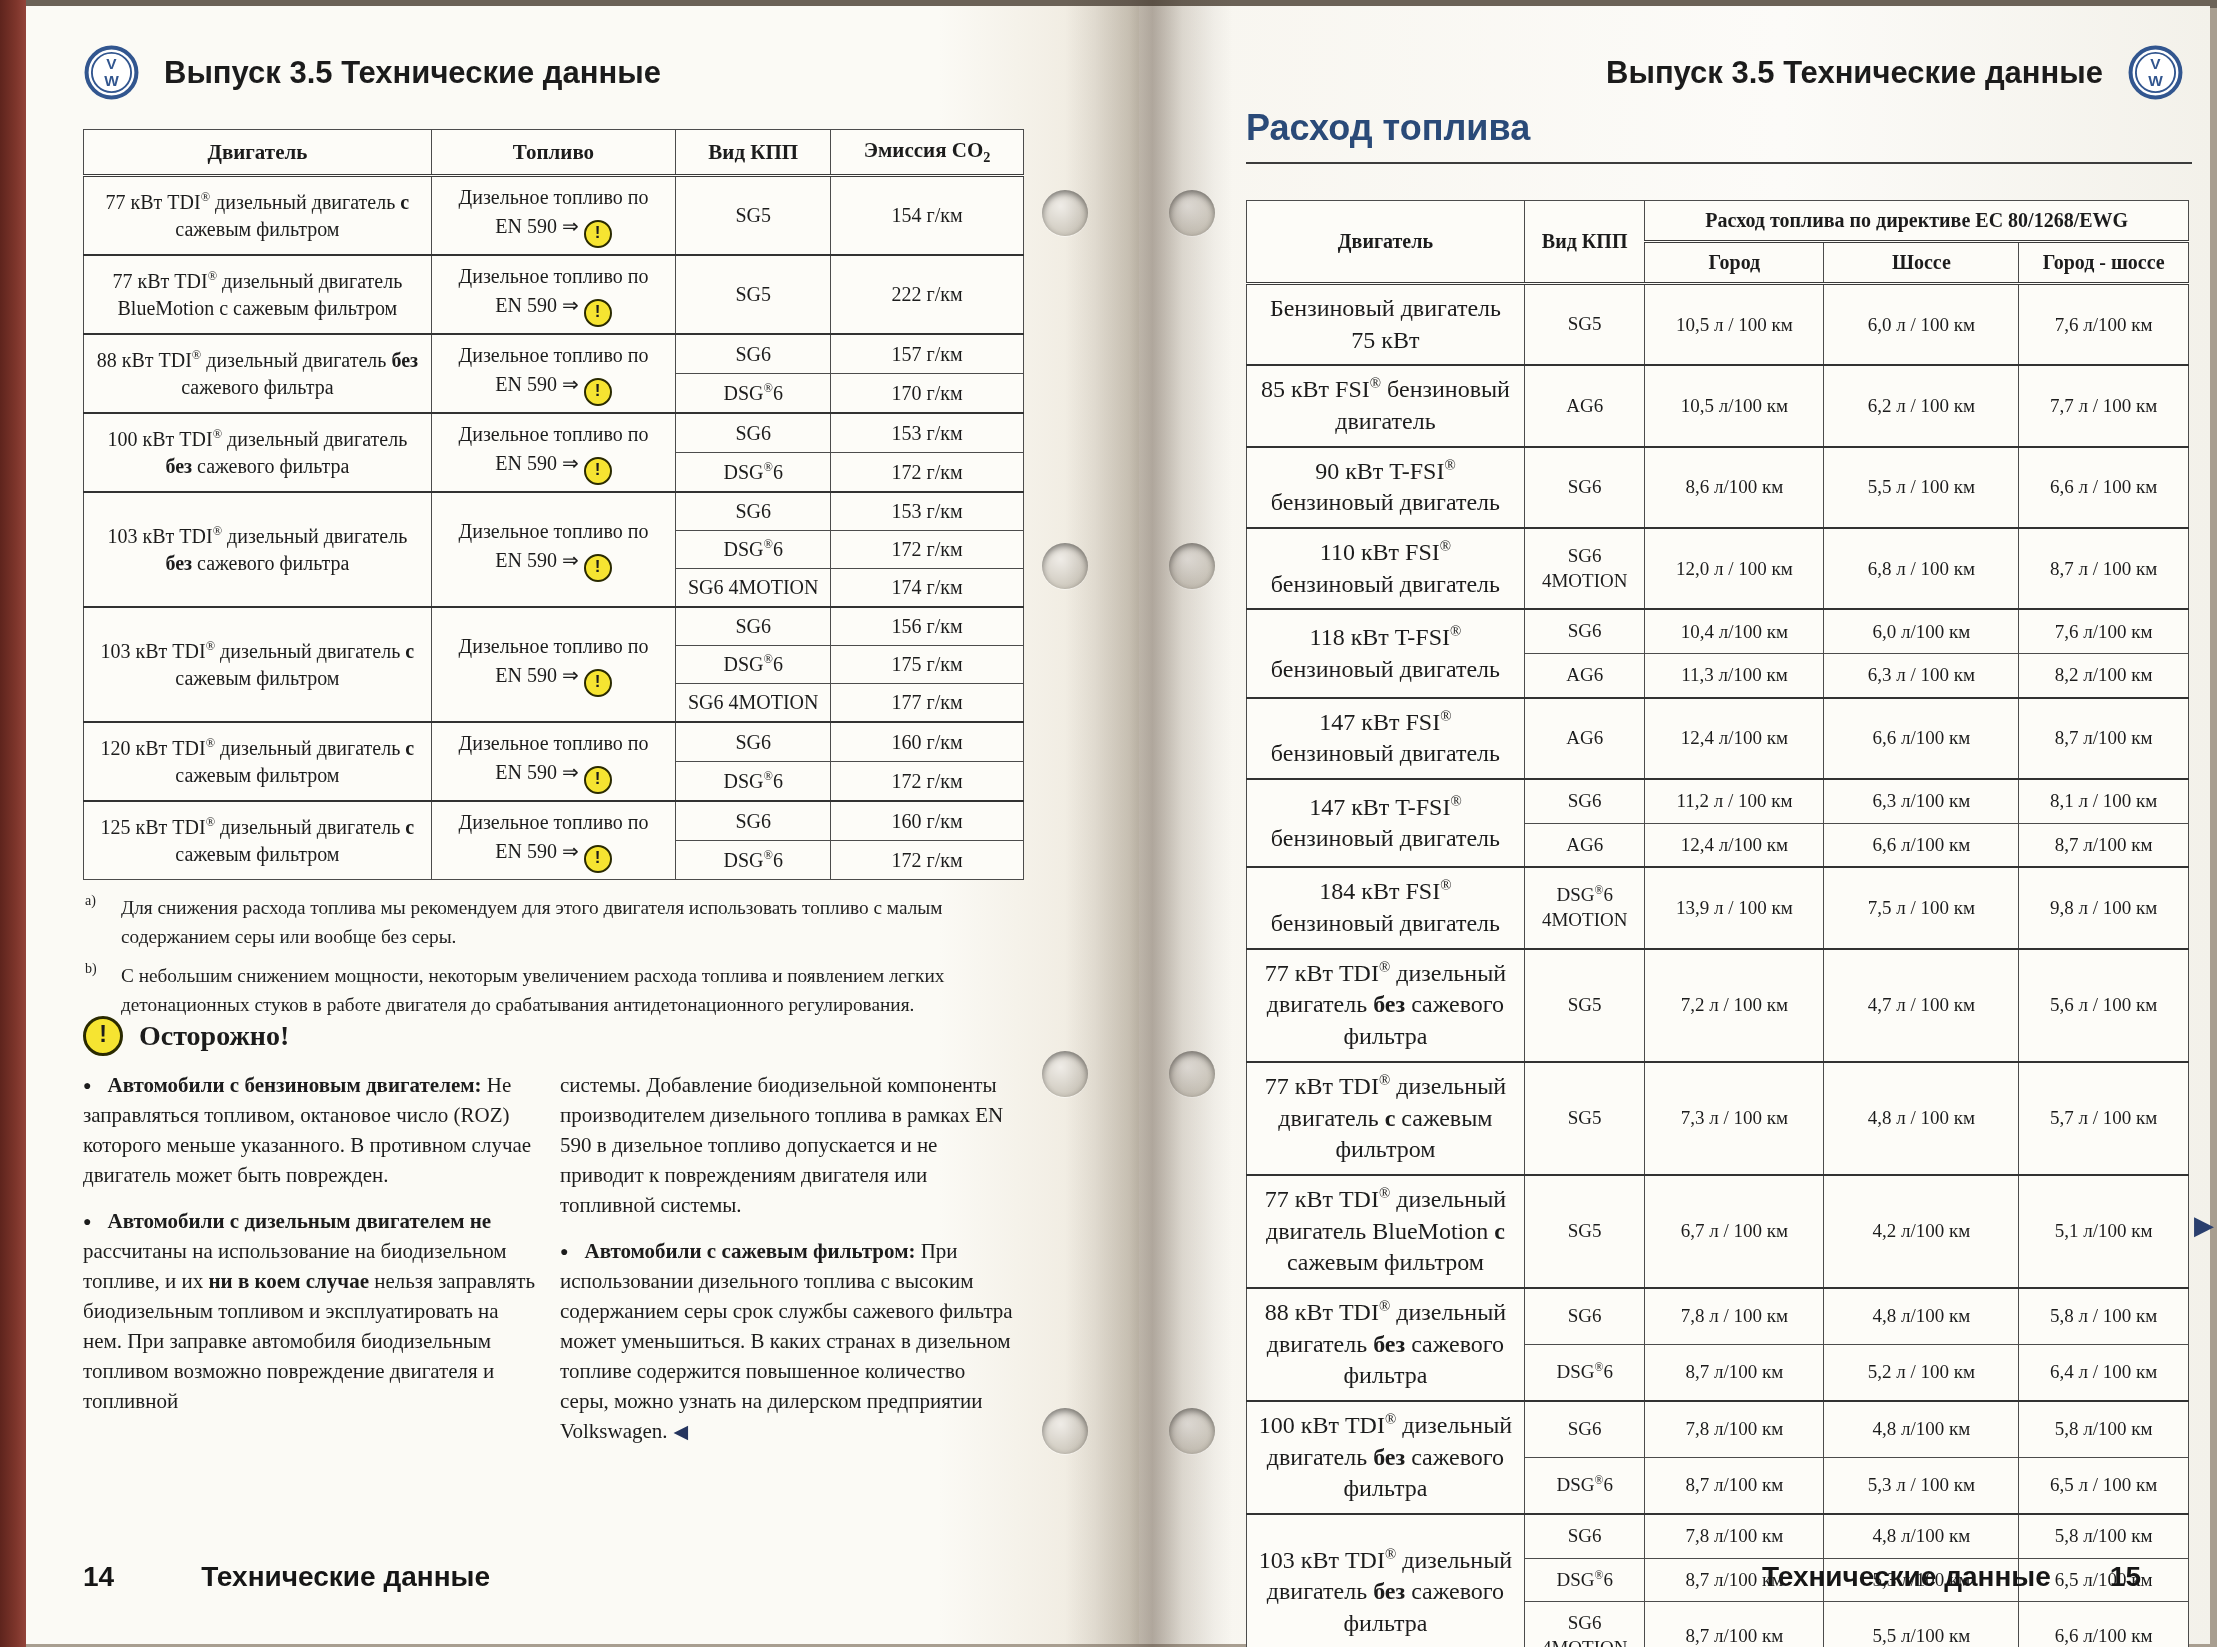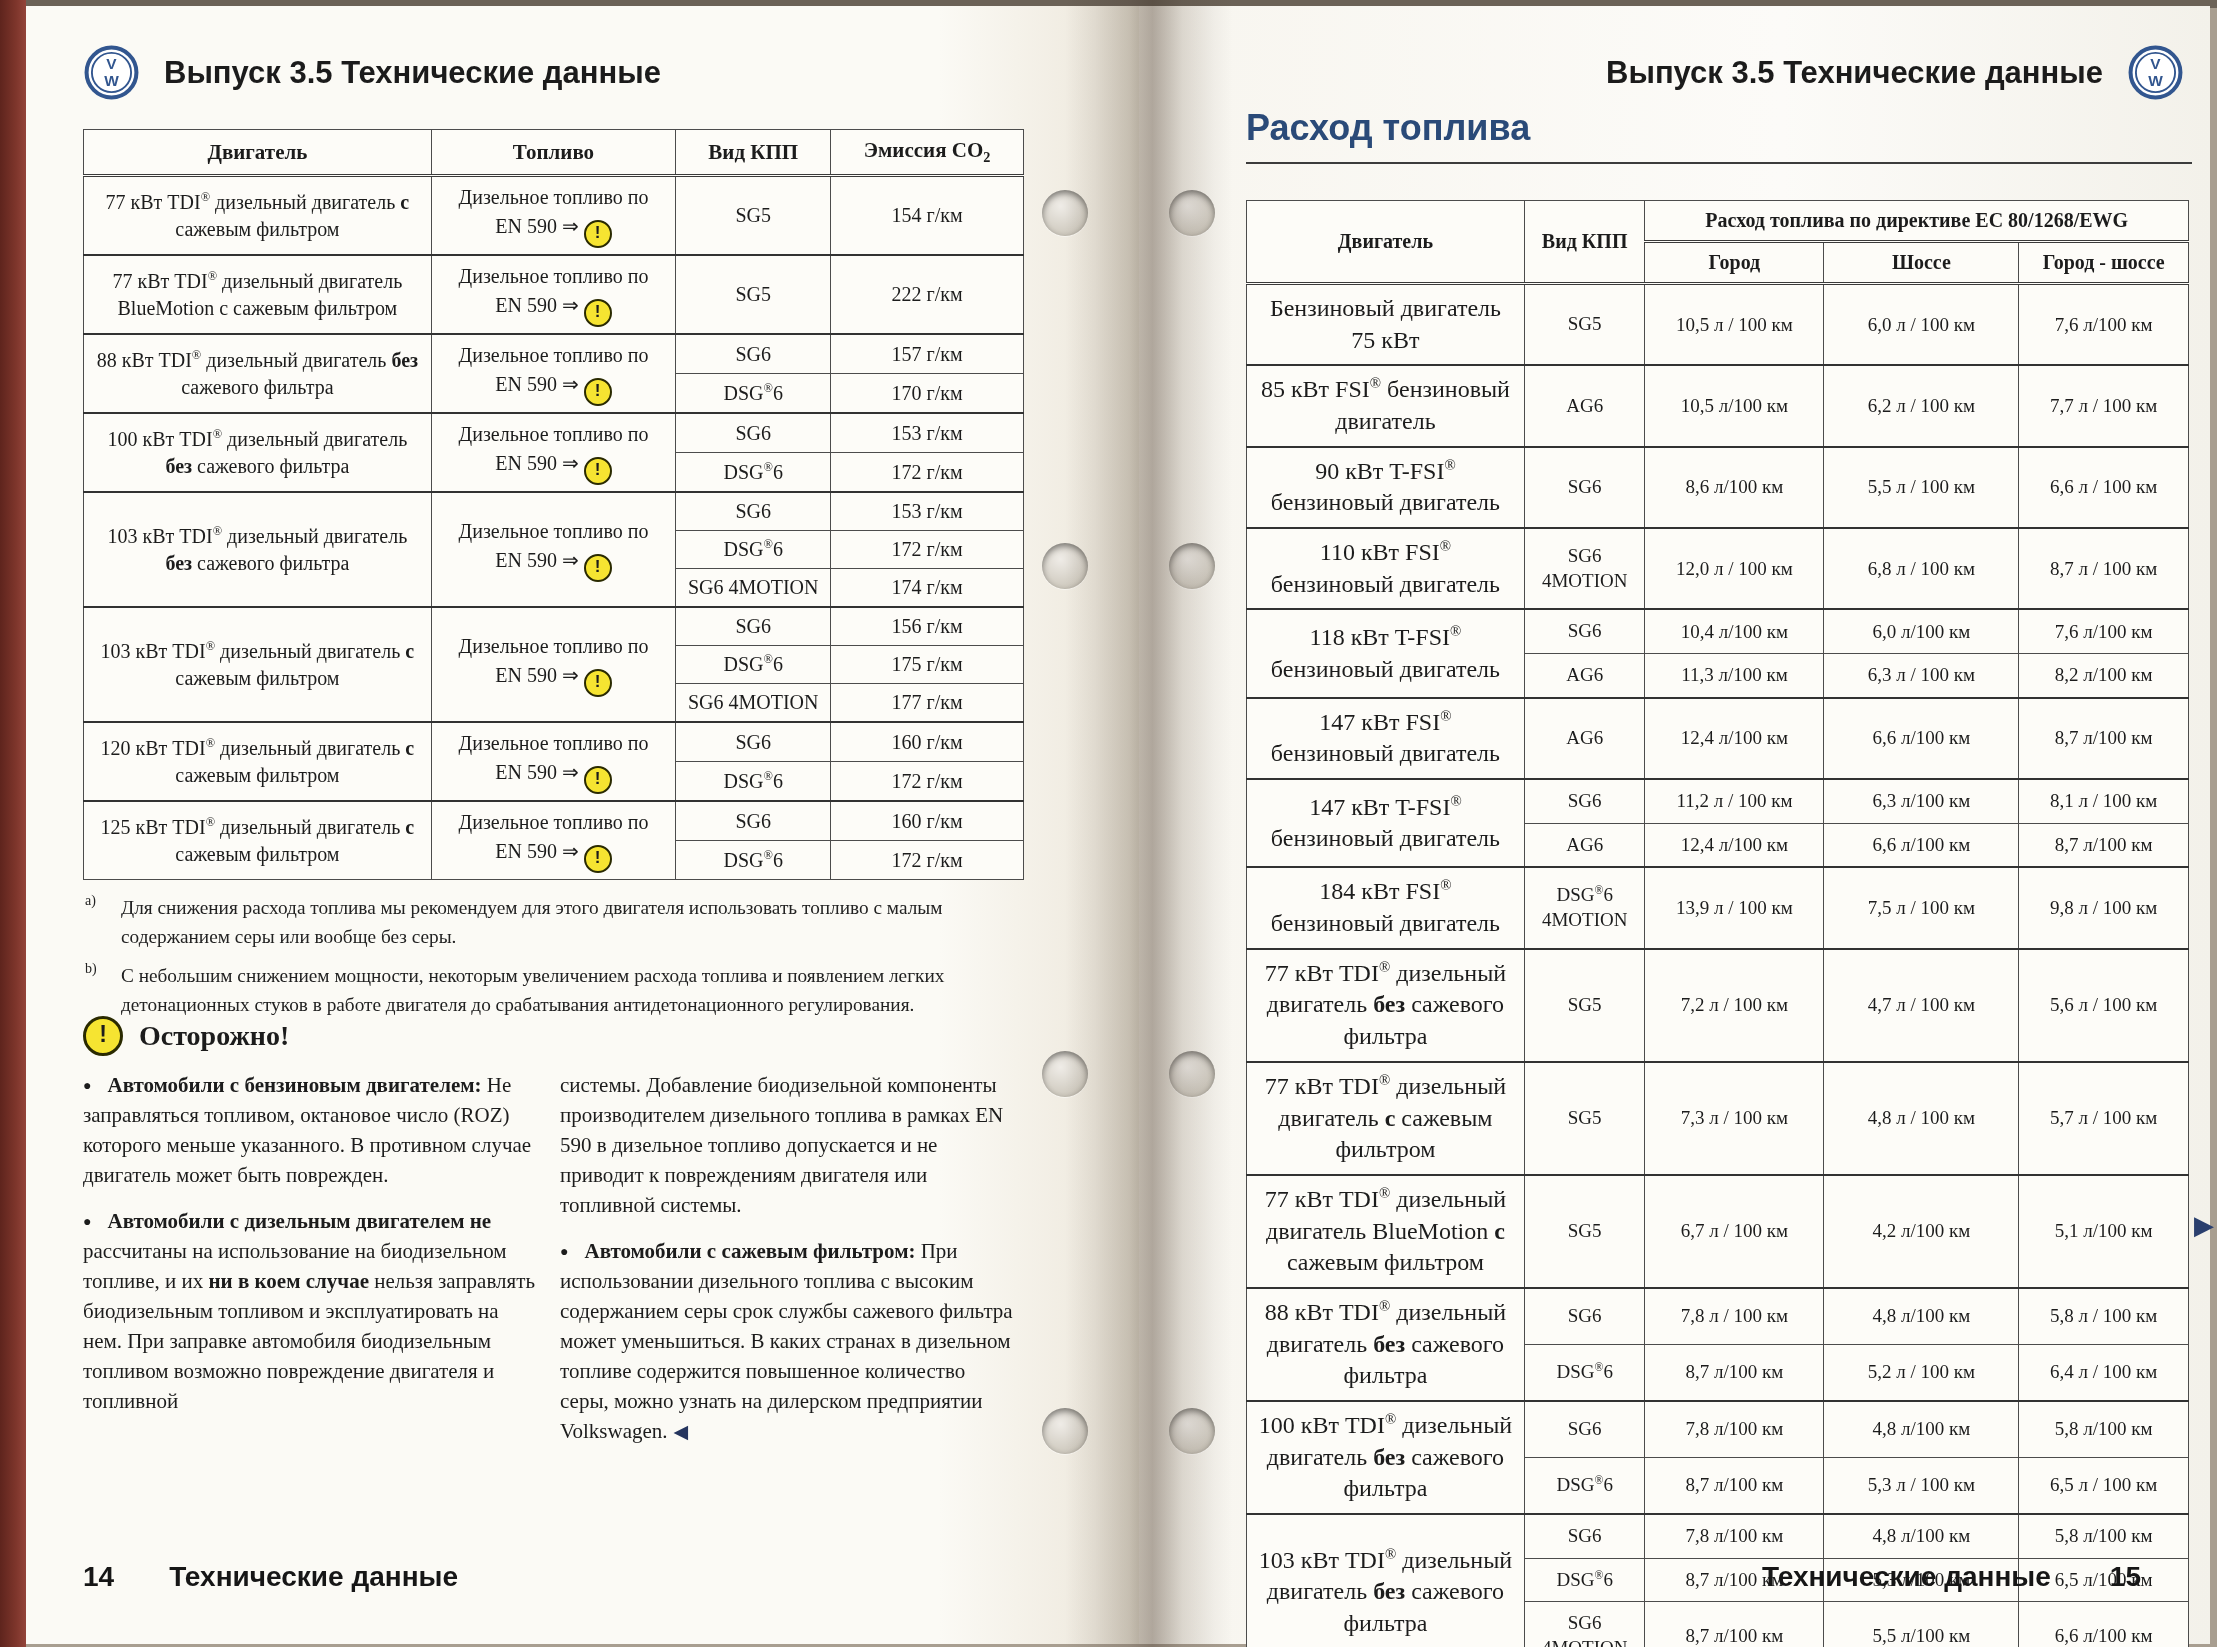--- a/index.html
+++ b/index.html
@@ -62,21 +62,21 @@
   .section-rule{position:absolute;left:107px;top:156px;width:946px;height:0;border-top:2.5px solid #3c3c3c;}
   .content-right{position:absolute;left:107px;top:194px;width:943px;}
   table.fuel-table thead th{font-size:20px;}
   table.fuel-table .engine-cell{font-size:24px;line-height:1.32;padding:8px 11px;}
   table.fuel-table .kpp-cell{font-size:19px;line-height:1.3;padding:9px 4px;}
   table.fuel-table .val-cell{text-align:center;font-size:19px;padding:10px 4px;}
   .continue-arrow{position:absolute;left:1055px;top:1204px;color:#2a3f6e;font-size:26px;}
 
   
   .page-footer{position:absolute;bottom:51px;font-family:"Liberation Sans",sans-serif;font-weight:bold;font-size:28px;color:#161616;}
-  .page-left .page-footer{left:57px;display:flex;gap:55px;}
+  .page-left .page-footer{left:57px;display:flex;gap:87px;}
   .page-right .page-footer{right:69px;display:flex;gap:59px;}
 </style>
 </head>
 <body>
 
 <div class="spread">
   <div class="scan-top-edge"></div>
   <div class="binder-strip"></div>
 
   <div class="page page-left">

